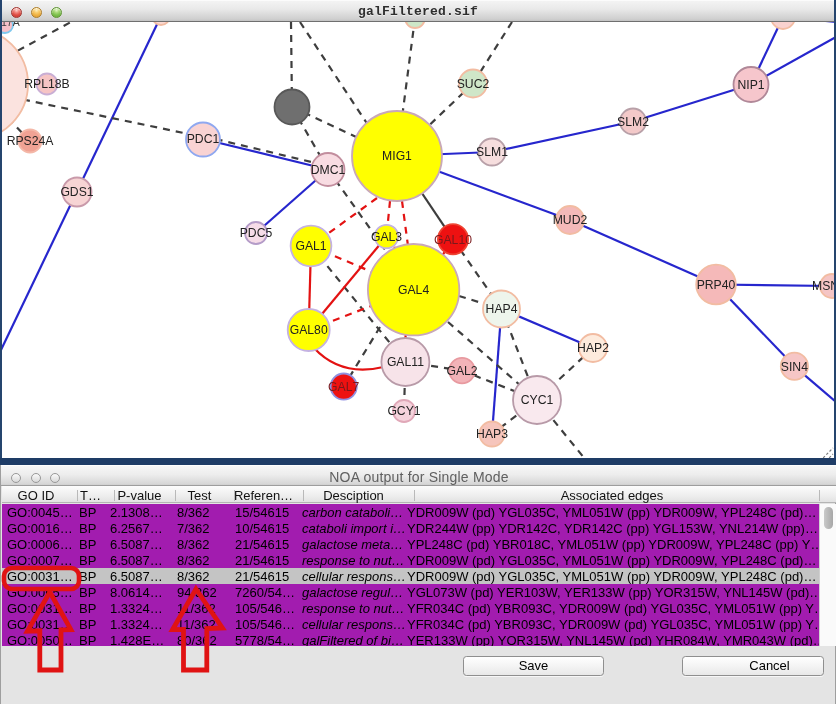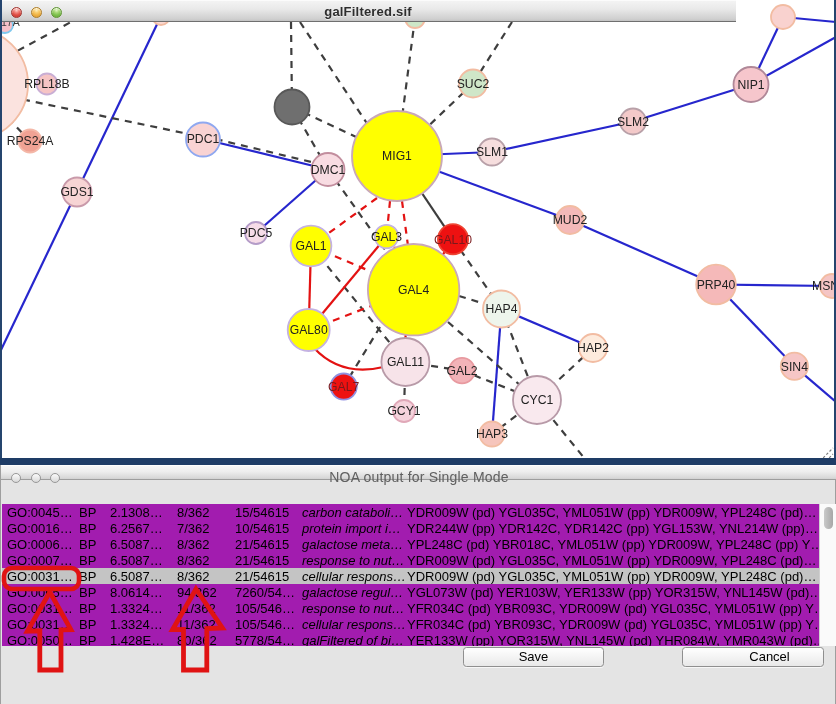--- a/index.html
+++ b/index.html
@@ -1,46 +1,46 @@
 <!DOCTYPE html>
 <html><head>
 <meta charset="utf-8">
 <style>
   html,body{margin:0;padding:0;}
   body{width:836px;height:704px;overflow:hidden;font-family:"Liberation Sans",sans-serif;background:#fff;position:relative;}
   #top{position:absolute;left:0;top:0;width:836px;height:465px;background:#fff;}
   #net{position:absolute;left:0;top:0;}
-  #titlebar{position:absolute;left:0;top:0;width:736px;height:22px;
+  #titlebar{position:absolute;left:0;top:0;width:836px;height:22px;
     background:linear-gradient(#f3f3f3,#e9e9e9 40%,#cfcfcf 90%,#c2c2c2);
     border-bottom:1px solid #6f6f6f;box-sizing:border-box;
-    border-top:1px solid #fbfbfb;}
+    border-top:1px solid #fbfbfb;font-family:Liberation Mono, monospace;}
   #titlebar .t{position:absolute;left:0;right:0;top:3px;text-align:center;font-size:13px;color:#2e2e2e;font-weight:bold;letter-spacing:0.2px;text-shadow:0 1px 0 rgba(255,255,255,.55);}
   .tl{position:absolute;top:6px;width:11px;height:11px;border-radius:50%;box-sizing:border-box;}
   #navyL{position:absolute;left:0;top:0;width:2px;height:465px;background:#25456e;}
   #navyR{position:absolute;left:834px;top:0;width:2px;height:465px;background:#25456e;}
   #navyB{position:absolute;left:0;top:458px;width:836px;height:7px;background:#1e3c66;}
   #bot{position:absolute;left:0;top:465px;width:836px;height:239px;background:#e4e4e4;border-left:1px solid #9e9e9e;border-right:1px solid #9e9e9e;box-sizing:border-box;}
-  #btitle{position:absolute;left:0;top:0;width:836px;height:15px;
+  #btitle{position:absolute;left:0;top:0;width:836px;height:21px;
     background:linear-gradient(#f6f6f6,#ededed 45%,#d6d6d6 95%,#cccccc);
     border-top:1px solid #fdfdfd;border-bottom:1px solid #9d9d9d;box-sizing:border-box;}
   #btitle .t{position:absolute;left:0;right:0;top:2.5px;text-align:center;font-size:14px;color:#606060;letter-spacing:0.2px;}
   .gl{position:absolute;top:6.5px;width:10px;height:10px;border-radius:50%;
      background:linear-gradient(#fafafa,#d9d9d9);border:1px solid #989898;box-sizing:border-box;}
   #thead{position:absolute;left:1px;top:21px;width:834px;height:17px;
     background:linear-gradient(#fcfcfc,#eeeeee 60%,#e2e2e2);border-bottom:1px solid #b4b4b4;box-sizing:border-box;}
   .hc{position:absolute;top:2px;font-size:13px;color:#111;text-align:center;margin-left:-5px;}
   .hsep{position:absolute;top:3.5px;height:11px;width:1px;background:#b9b9b9;}
   #rows{position:absolute;left:1px;top:39px;width:817px;height:142px;background:#a21caf;overflow:hidden;}
   .row{position:absolute;left:0;width:817px;height:16px;font-size:13px;color:#000;white-space:nowrap;}
   .row span{position:absolute;top:1px;}
   .hl{background:#c4c4c4;}
   .c0{left:5px;} .c1{left:77px;} .c2{left:108px;} .c3{left:175px;text-align:right;} .c4{left:233px;} .c5{left:300px;font-style:italic;} .c6{left:405px;}
   #sbar{position:absolute;left:818px;top:39px;width:17px;height:142px;background:#fafafa;border-left:1px solid #d0d0d0;box-sizing:border-box;}
   #thumb{position:absolute;left:3.5px;top:3px;width:9px;height:22px;border-radius:5px;background:linear-gradient(90deg,#c9c9c9,#a7a7a7);}
-  .btn{position:absolute;top:182px;height:19.5px;border:1px solid #8f8f8f;border-radius:3.5px;
+  .btn{position:absolute;top:191px;height:19.5px;border:1px solid #8f8f8f;border-radius:3.5px;
     background:linear-gradient(#ffffff,#f4f4f4 50%,#e8e8e8);box-sizing:border-box;
     font-size:13px;color:#000;text-align:center;line-height:17px;
     box-shadow:0 1px 0 rgba(255,255,255,.7);}
   #overlay{position:absolute;left:0;top:0;width:836px;height:704px;pointer-events:none;}
 </style>
 </head>
 <body>
 <div id="top">
   <svg id="net" width="836" height="465" viewBox="0 0 836 465">
 <rect x="0" y="0" width="836" height="465" fill="#ffffff"></rect>
@@ -173,37 +173,53 @@
     <div id="navyR"></div>
 </div>
 <div id="navyB"></div>
 <div id="bot">
   <div id="btitle">
     <div class="t">NOA output for Single Mode</div>
     <div class="gl" style="left:10px;"></div>
     <div class="gl" style="left:30px;"></div>
     <div class="gl" style="left:49px;"></div>
   </div>
+  <div id="thead">
+<div class="hc" style="left:3px;width:72px;">GO ID</div>
+<div class="hc" style="left:75px;width:37px;">T…</div>
+<div class="hc" style="left:112px;width:61px;">P-value</div>
+<div class="hc" style="left:173px;width:59px;">Test</div>
+<div class="hc" style="left:232px;width:69px;">Referen…</div>
+<div class="hc" style="left:301px;width:111px;">Desciption</div>
+<div class="hc" style="left:412px;width:406px;">Associated edges</div>
+<div class="hsep" style="left:75px;"></div>
+<div class="hsep" style="left:112px;"></div>
+<div class="hsep" style="left:173px;"></div>
+<div class="hsep" style="left:232px;"></div>
+<div class="hsep" style="left:301px;"></div>
+<div class="hsep" style="left:412px;"></div>
+<div class="hsep" style="left:817px;"></div>
+</div>
   <div id="rows">
 <div class="row" style="top:0px;">
         <span class="c0">GO:0045…</span>
         <span class="c1">BP</span>
         <span class="c2">2.1308…</span>
         <span class="c3">8/362</span>
         <span class="c4">15/54615</span>
         <span class="c5">carbon cataboli…</span>
         <span class="c6">YDR009W (pd) YGL035C, YML051W (pp) YDR009W, YPL248C (pd)…</span>
       </div>
 <div class="row" style="top:16px;">
         <span class="c0">GO:0016…</span>
         <span class="c1">BP</span>
         <span class="c2">6.2567…</span>
         <span class="c3">7/362</span>
         <span class="c4">10/54615</span>
-        <span class="c5">protein import i…</span>
+        <span class="c5">cataboli import i…</span>
         <span class="c6">YDR244W (pp) YDR142C, YDR142C (pp) YGL153W, YNL214W (pp)…</span>
       </div>
 <div class="row" style="top:32px;">
         <span class="c0">GO:0006…</span>
         <span class="c1">BP</span>
         <span class="c2">6.5087…</span>
         <span class="c3">8/362</span>
         <span class="c4">21/54615</span>
         <span class="c5">galactose meta…</span>
         <span class="c6">YPL248C (pd) YBR018C, YML051W (pp) YDR009W, YPL248C (pp) Y…</span>

